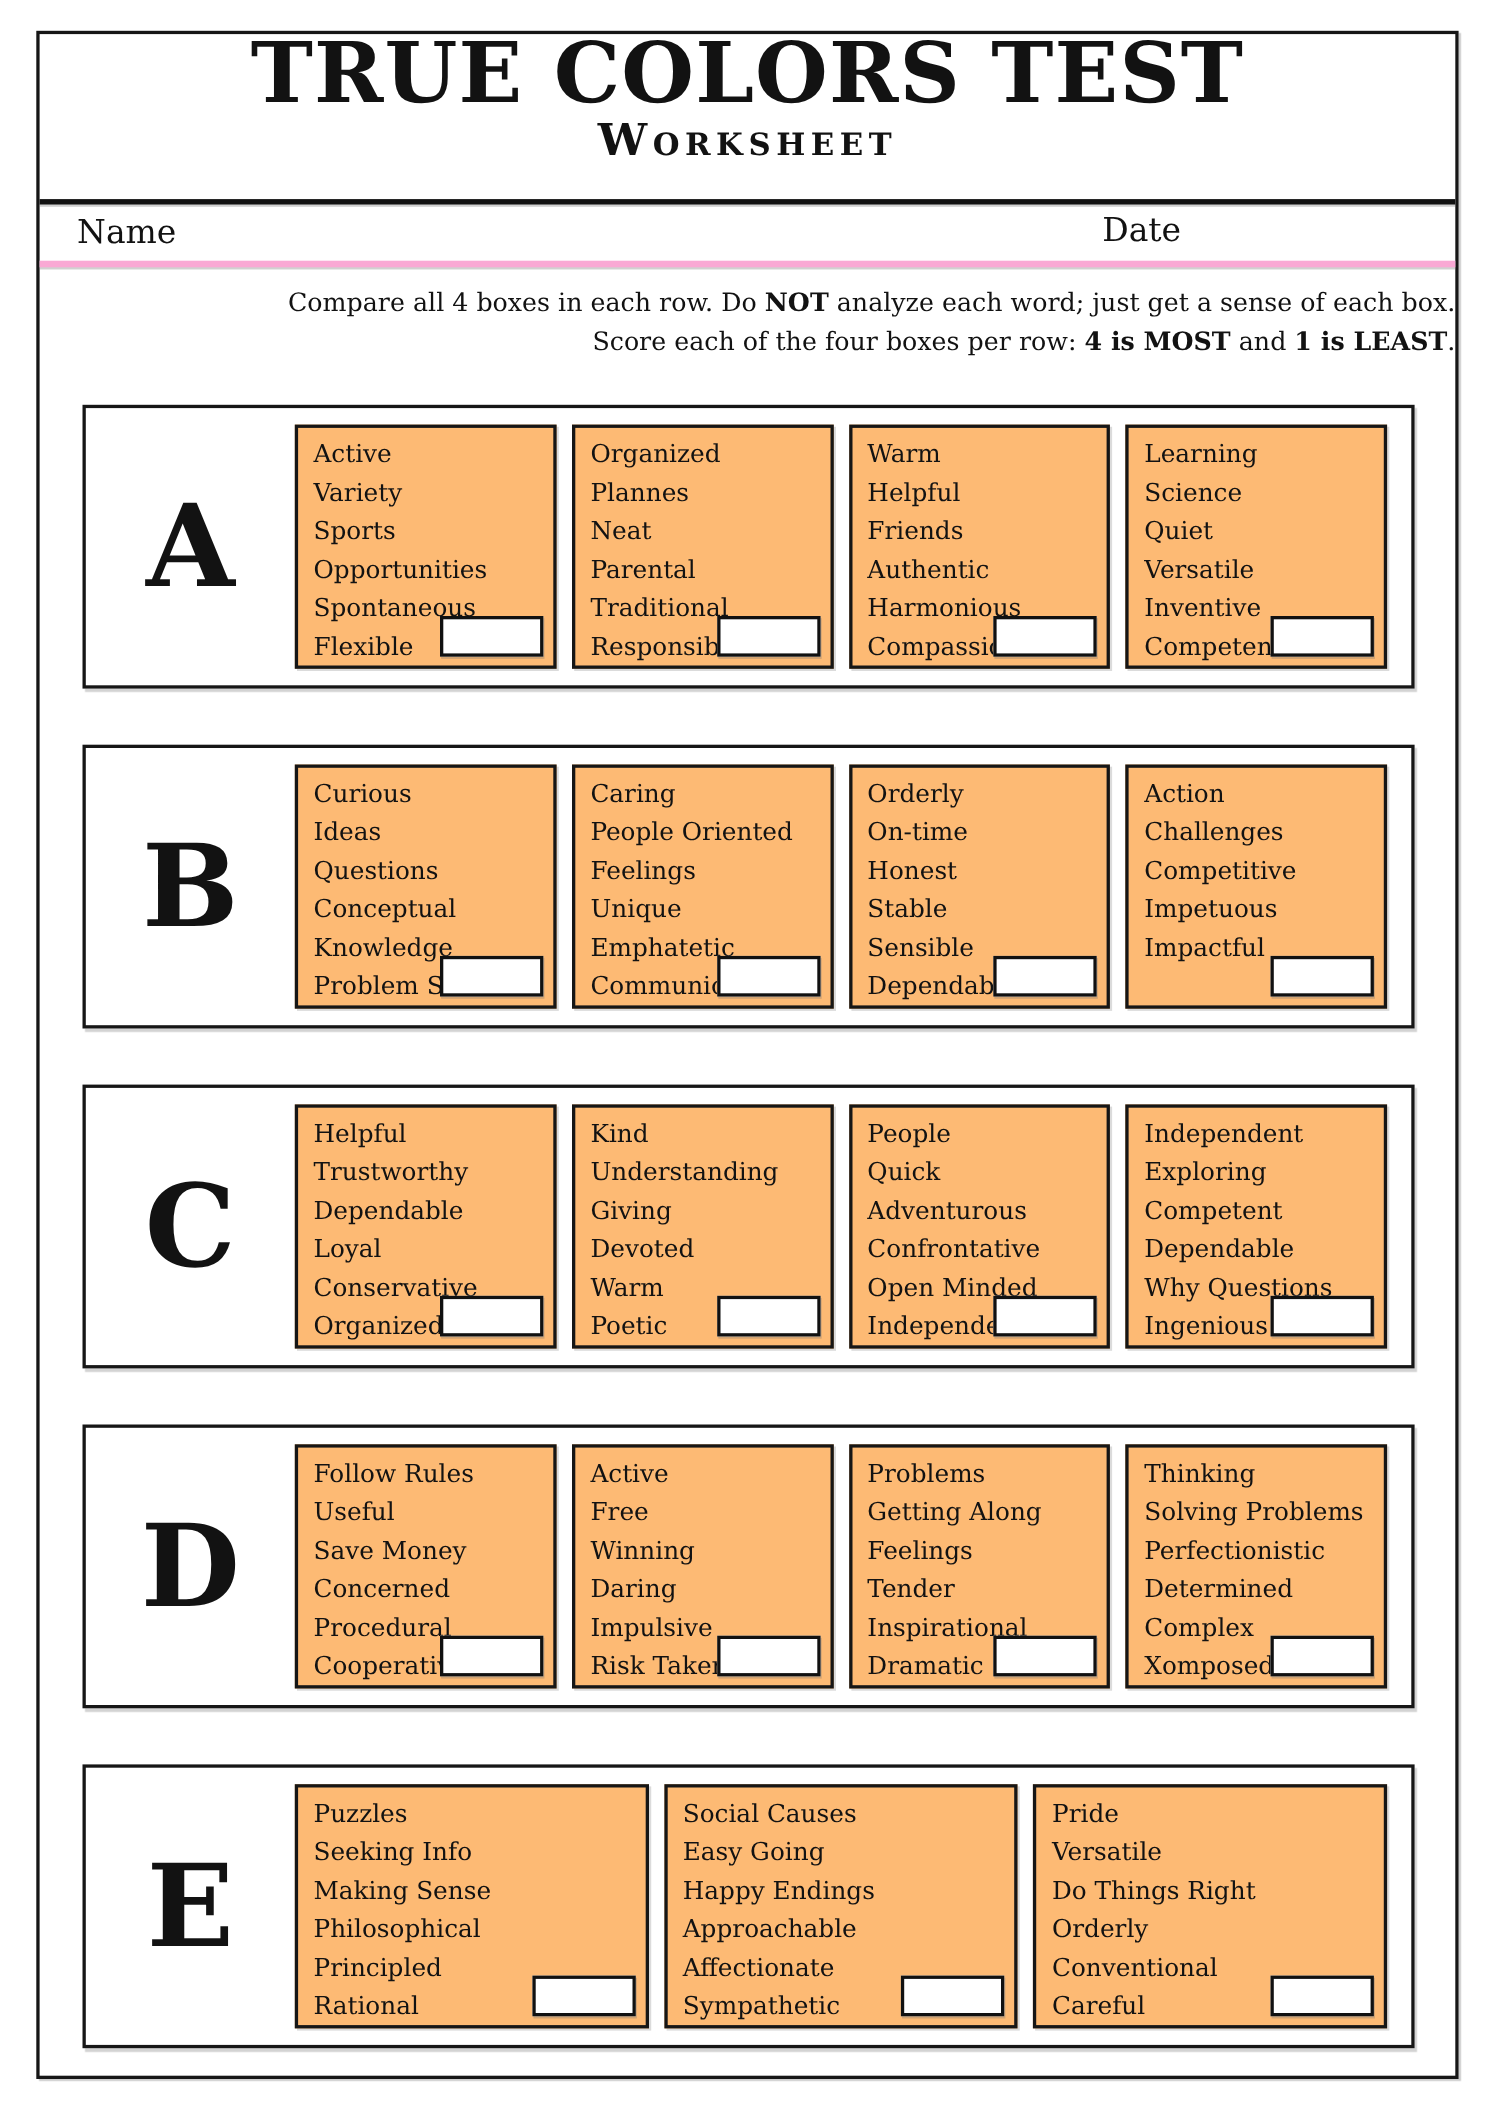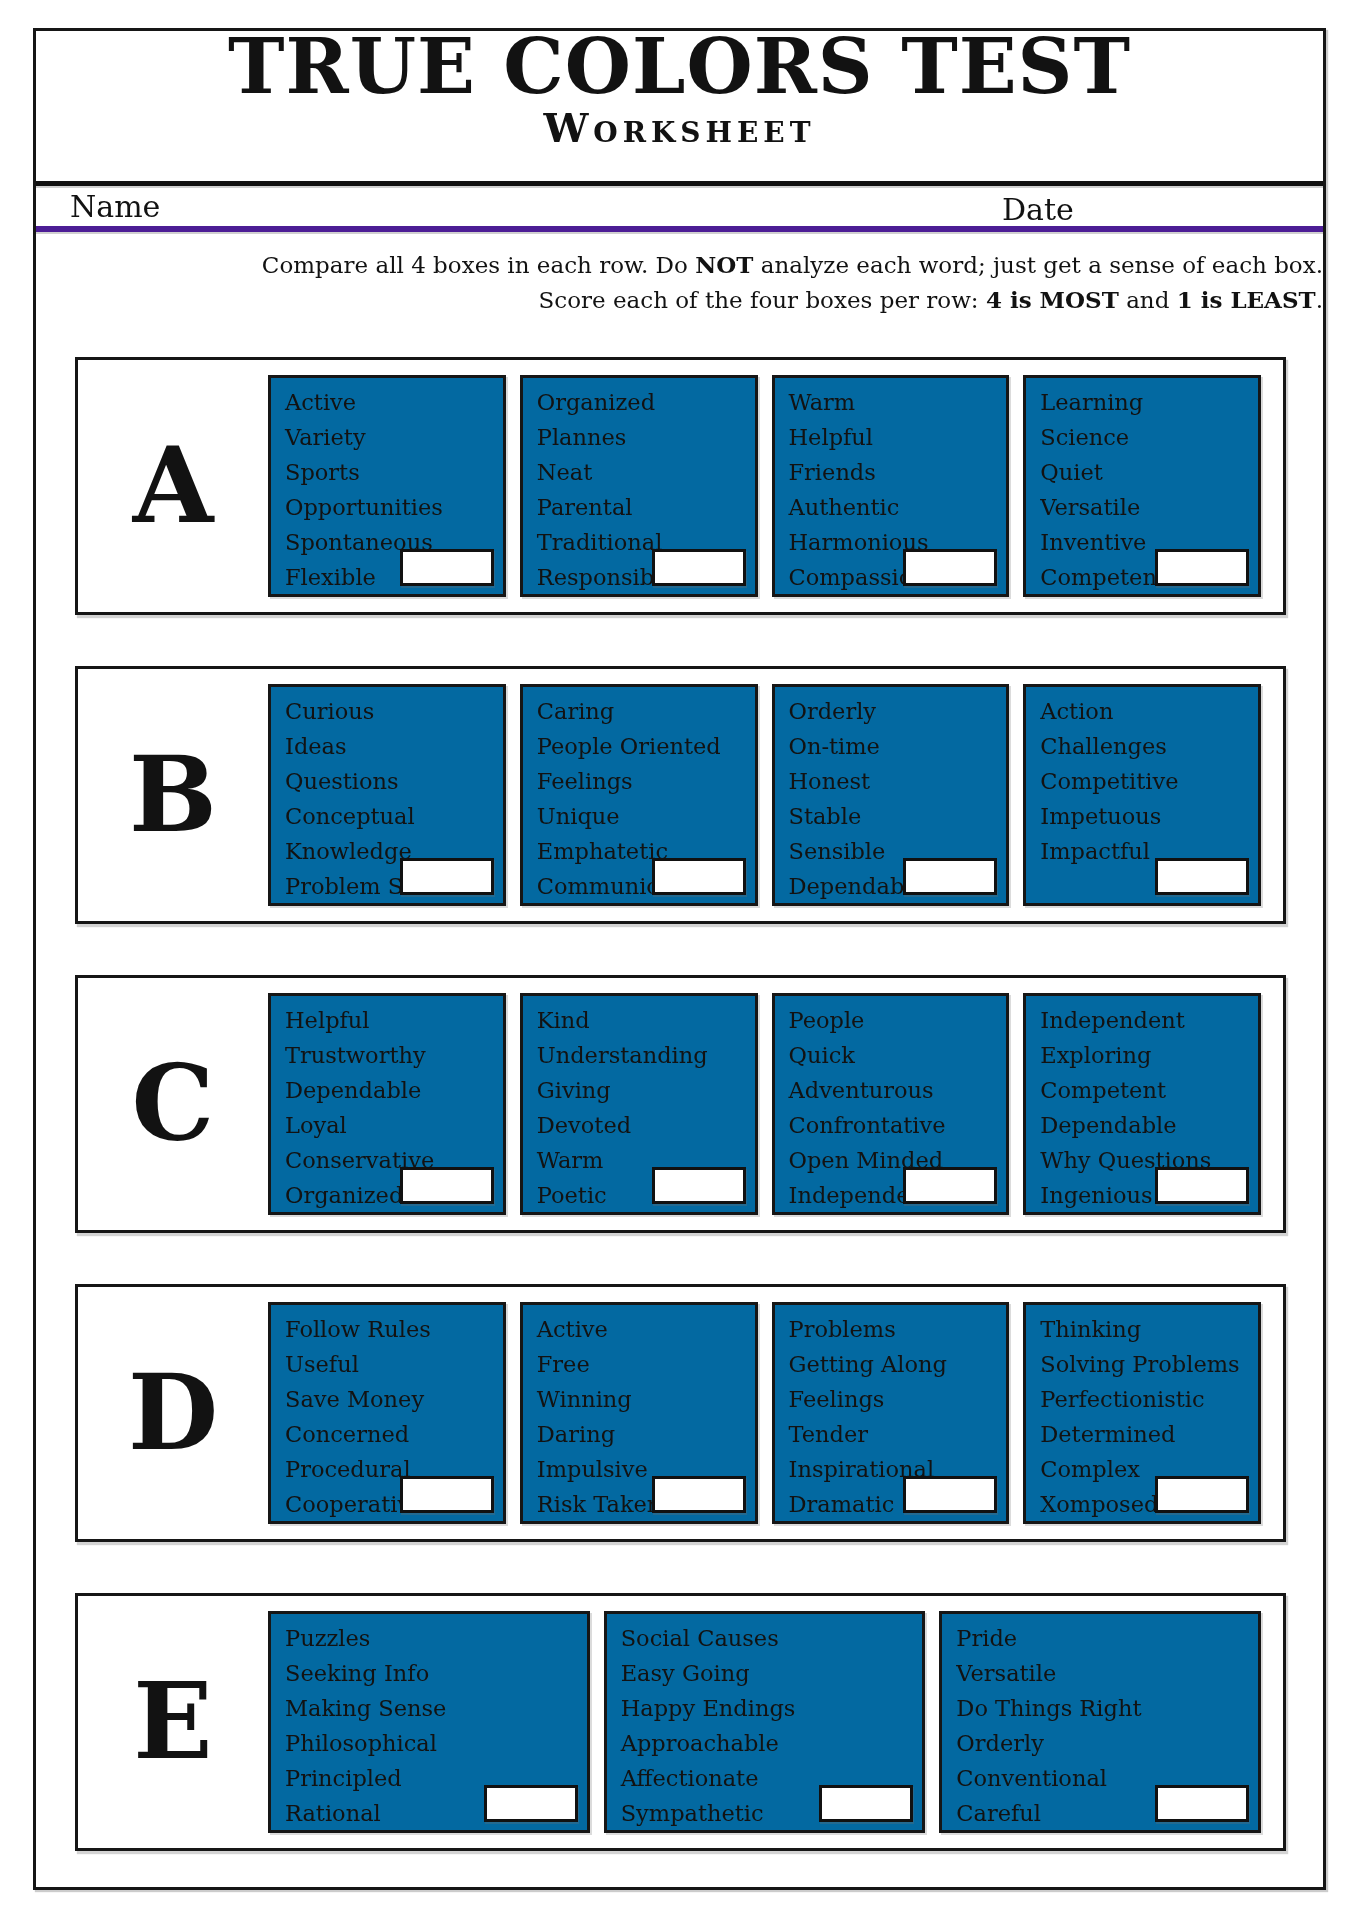--- a/index.html
+++ b/index.html
@@ -34,22 +34,22 @@
   }
   .subtitle {
     font-size: 40px;
     font-weight: bold;
     font-variant: small-caps;
     letter-spacing: 5px;
     margin-top: 1px;
   }
   .name-row {
     position: relative;
-    height: 46px;
-    border-bottom: 6px solid #4c1d95;
+    height: 57px;
+    border-bottom: 6px solid #f9a8d4;
     box-shadow: 0 2px 0 rgba(120,120,120,.35);
     font-size: 30px;
     display: flex;
     align-items: center;
     justify-content: center;
   }
   .name-label { margin-left: 34px; }
   .name-fill { flex: 1; height: 100%; }
   .date-label { position: absolute; left: 966px; top: 6px; }
   .date-fill { position: absolute; left: 1040px; right: 4px; top: 0; height: 100%; }
@@ -83,21 +83,21 @@
     flex: 1;
     display: flex;
     gap: 14px;
     padding: 15px 22px 15px 0;
   }
   .word-box {
     flex: 1;
     border: 3px solid #161616;
     position: relative;
     padding: 7px 6px 6px 14px;
-    background: #0369a1;
+    background: #fdba74;
     box-shadow: 2px 2px 0 rgba(110,110,110,.25);
   }
   .word {
     font-size: 22.5px;
     line-height: 1.55;
     white-space: nowrap;
   }
   .score-box {
     position: absolute;
     right: 9px; bottom: 8px;

